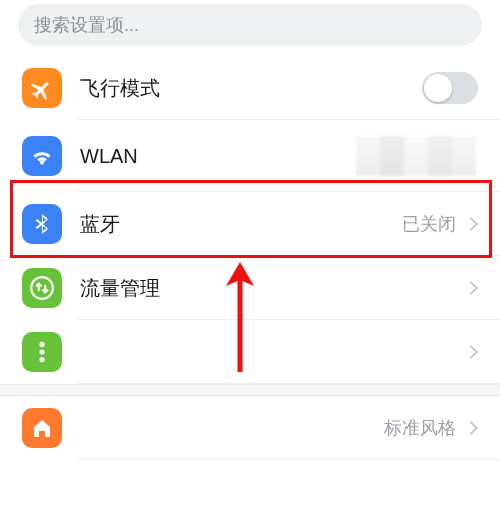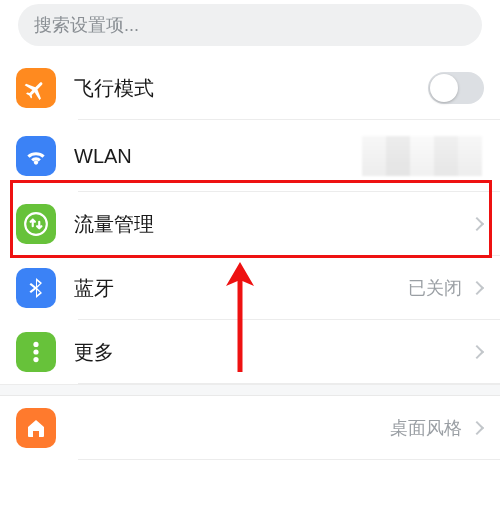--- a/index.html
+++ b/index.html
@@ -13,21 +13,21 @@
     background: #eff0f1; border-radius: 22px; height: 42px;
     padding: 0 16px; color: #8a8f94; font-size: 18px;
   }
   .search-input {
     border: none; background: transparent; outline: none;
     font-size: 18px; color: #333; flex: 1;
   }
   .search-input::placeholder { color: #8a8f94; }
   .row {
     display: flex; align-items: center;
-    height: 64px; padding: 0 16px;
+    height: 64px; padding: 0 22px;
     position: relative;
   }
   .row::after {
     content: ""; position: absolute; left: 78px; right: 0; bottom: 0;
     height: 1px; background: #ececec;
   }
   .section-gap { height: 12px; background: #f6f7f8; border-top: 1px solid #ececec; border-bottom: 1px solid #e9e9e9; }
 
   .icon-box {
     width: 40px; height: 40px; border-radius: 10px;
@@ -118,68 +118,67 @@
         <path d="M4 11.5a12 12 0 0 1 16 0l-2 2a9 9 0 0 0-12 0l-2-2z" fill="#fff"></path>
         <path d="M7.5 15a6.5 6.5 0 0 1 9 0l-2 2a3.8 3.8 0 0 0-5 0l-2-2z" fill="#fff"></path>
       </svg>
     </div>
     <span class="label">WLAN</span>
     <span class="spacer"></span>
     <div class="censor"></div>
   </div>
 
   <div class="row">
+    <div class="icon-box ic-bt">
+      <svg width="24" height="24" viewBox="0 0 24 24">
+        <path d="M12 2l6 5-5 5 5 5-6 5V13l-5 4-1.5-1.5L10 12 5.5 8.5 7 7l5 4V2zm1 3v5l3-2.5L13 5zm0 9v5l3-2.5L13 14z" fill="#fff"></path>
+      </svg>
+    </div>
+    <span class="label">蓝牙</span>
+    <span class="spacer"></span>
+    <span class="value">已关闭</span>
+    <span class="chevron"></span>
+  </div>
+
+  <div class="row">
     <div class="icon-box ic-data">
       <svg width="26" height="26" viewBox="0 0 24 24">
         <circle cx="12" cy="12" r="10" fill="none" stroke="#fff" stroke-width="2"></circle>
         <path d="M9 8v6M9 8l-2 2M9 8l2 2" stroke="#fff" stroke-width="2" fill="none" stroke-linecap="round"></path>
         <path d="M15 16v-6M15 16l-2-2M15 16l2-2" stroke="#fff" stroke-width="2" fill="none" stroke-linecap="round"></path>
       </svg>
     </div>
     <span class="label">流量管理</span>
     <span class="spacer"></span>
     <span class="chevron"></span>
   </div>
 
-  <div class="row">
-    <div class="icon-box ic-bt">
-      <svg width="24" height="24" viewBox="0 0 24 24">
-        <path d="M12 2l6 5-5 5 5 5-6 5V13l-5 4-1.5-1.5L10 12 5.5 8.5 7 7l5 4V2zm1 3v5l3-2.5L13 5zm0 9v5l3-2.5L13 14z" fill="#fff"></path>
-      </svg>
-    </div>
-    <span class="label">蓝牙</span>
-    <span class="spacer"></span>
-    <span class="value">已关闭</span>
-    <span class="chevron"></span>
-  </div>
-
   <div class="row" style="border-bottom:none;">
     <div class="icon-box ic-more">
       <svg width="20" height="26" viewBox="0 0 12 24">
         <circle cx="6" cy="5" r="2.4" fill="#fff"></circle>
         <circle cx="6" cy="12" r="2.4" fill="#fff"></circle>
         <circle cx="6" cy="19" r="2.4" fill="#fff"></circle>
       </svg>
     </div>
-    <span class="label">更多</span>
     <span class="spacer"></span>
     <span class="chevron"></span>
   </div>
   <div class="row" style="height:0;padding:0;"></div>
 
   <div class="section-gap"></div>
 
   <div class="row">
     <div class="icon-box ic-home">
       <svg width="24" height="24" viewBox="0 0 24 24">
         <path d="M4 11l8-7 8 7v9a1 1 0 0 1-1 1h-4v-6h-6v6H5a1 1 0 0 1-1-1v-9z" fill="#fff"></path>
       </svg>
     </div>
     <span class="spacer"></span>
-    <span class="value">桌面风格</span>
+    <span class="value">标准风格</span>
     <span class="chevron"></span>
   </div>
 
   <div class="highlight" style="top:180px; height:78px;"></div>
 
   <svg class="arrow-anno" style="left:220px; top:262px;" width="40" height="110" viewBox="0 0 40 110">
     <path d="M20 110 L20 18" stroke="#e11" stroke-width="5" fill="none"></path>
     <path d="M20 0 L6 24 L20 18 L34 24 Z" fill="#e11"></path>
   </svg>
 

